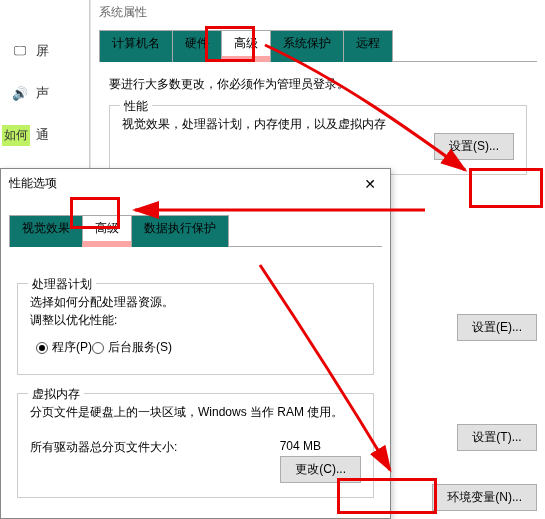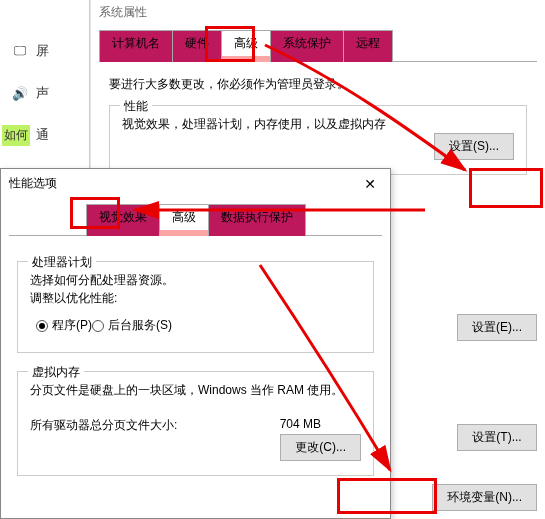--- a/index.html
+++ b/index.html
@@ -47,21 +47,21 @@
   }
   .tabstrip {
     display:flex;
     border-bottom:1px solid #aaa;
     margin:4px 8px 0 8px;
   }
   .tab {
     padding:4px 12px;
     border:1px solid #aaa;
     border-bottom:none;
-    background:#be185d;
+    background:#0f766e;
     margin-right:-1px;
     font-size:12px;
     position:relative;
     top:1px;
   }
   .tab.active {
     background:#fff;
     border-bottom:6px solid #fca5a5;
   }
   .sys-body {
@@ -176,21 +176,21 @@
   <div style="position:absolute; right:8px; top:484px;">
     <span class="btn">环境变量(N)...</span>
   </div>
 </div>
 
 <div class="perfopt">
   <div class="perfopt-titlebar">
     <span>性能选项</span>
     <span class="close-x">✕</span>
   </div>
-  <div class="tabstrip" style="margin:5px 8px;justify-content:center;">
+  <div class="tabstrip" style="margin:16px 8px;">
     <div class="tab">视觉效果</div>
     <div class="tab active">高级</div>
     <div class="tab">数据执行保护</div>
   </div>
   <div class="perf-body">
     <div class="fieldset">
       <span class="legend">处理器计划</span>
       <div>选择如何分配处理器资源。</div>
       <div style="margin-top:1px;">调整以优化性能:</div>
       <div class="radio-row">

